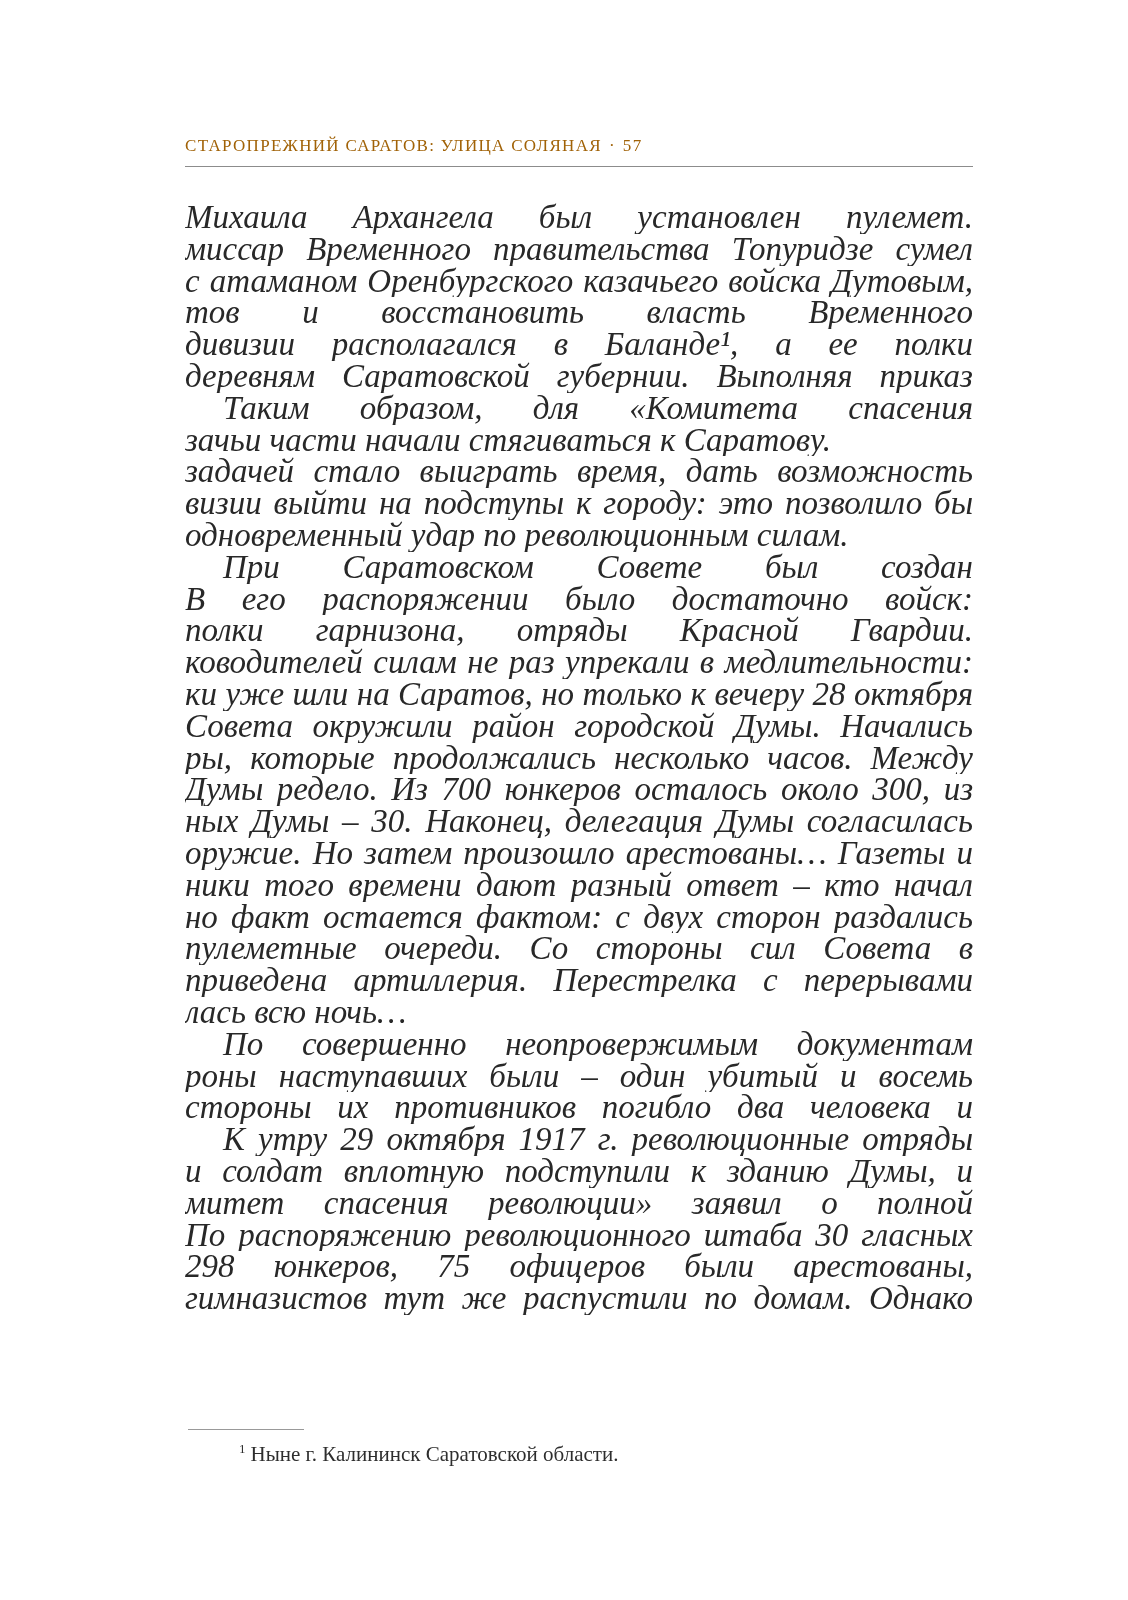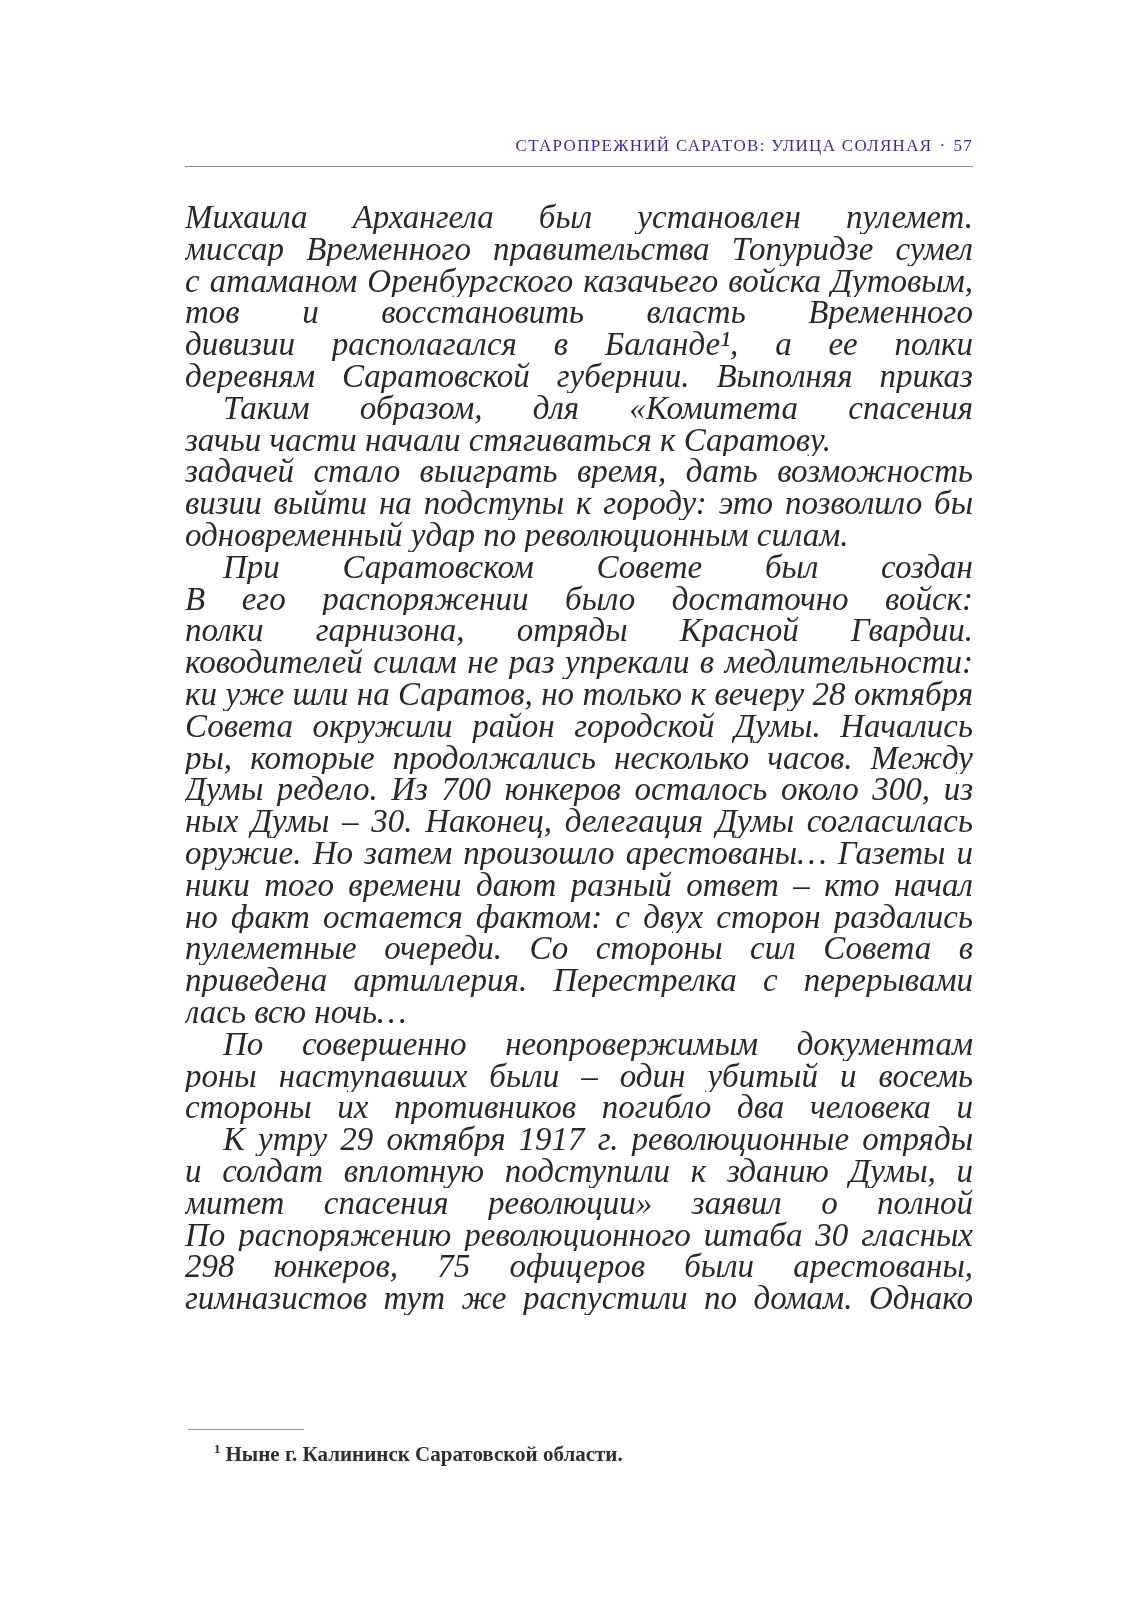--- a/index.html
+++ b/index.html
@@ -14,24 +14,23 @@
     background: #ffffff;
     font-family: "Liberation Serif", "DejaVu Serif", serif;
     overflow: hidden;
   }
   
   .running-head {
     position: absolute;
     top: 136px;
     left: 185px;
     width: 788px;
-    text-align: right;
     font-size: 17px;
     letter-spacing: 1.3px;
-    color: #4c1d95;
+    color: #a16207;
     white-space: nowrap;
   }
   .running-head .sep {
     margin: 0 7px;
   }
   .header-rule {
     position: absolute;
     top: 166px;
     left: 185px;
     width: 788px;
@@ -66,27 +65,26 @@
     position: absolute;
     top: 1429px;
     left: 188px;
     width: 116px;
     height: 0;
     border-top: 1px solid #999999;
   }
   .footnote {
     position: absolute;
     top: 1440px;
-    left: 177px;
+    left: 202px;
     width: 788px;
     font-size: 21px;
     line-height: 28px;
     color: #2e2e2e;
     text-indent: 37px;
-    font-weight: bold;
   }
   .footnote sup {
     font-size: 13px;
     line-height: 0;
     margin-right: 5px;
   }
 </style>
 </head>
 <body>
 

